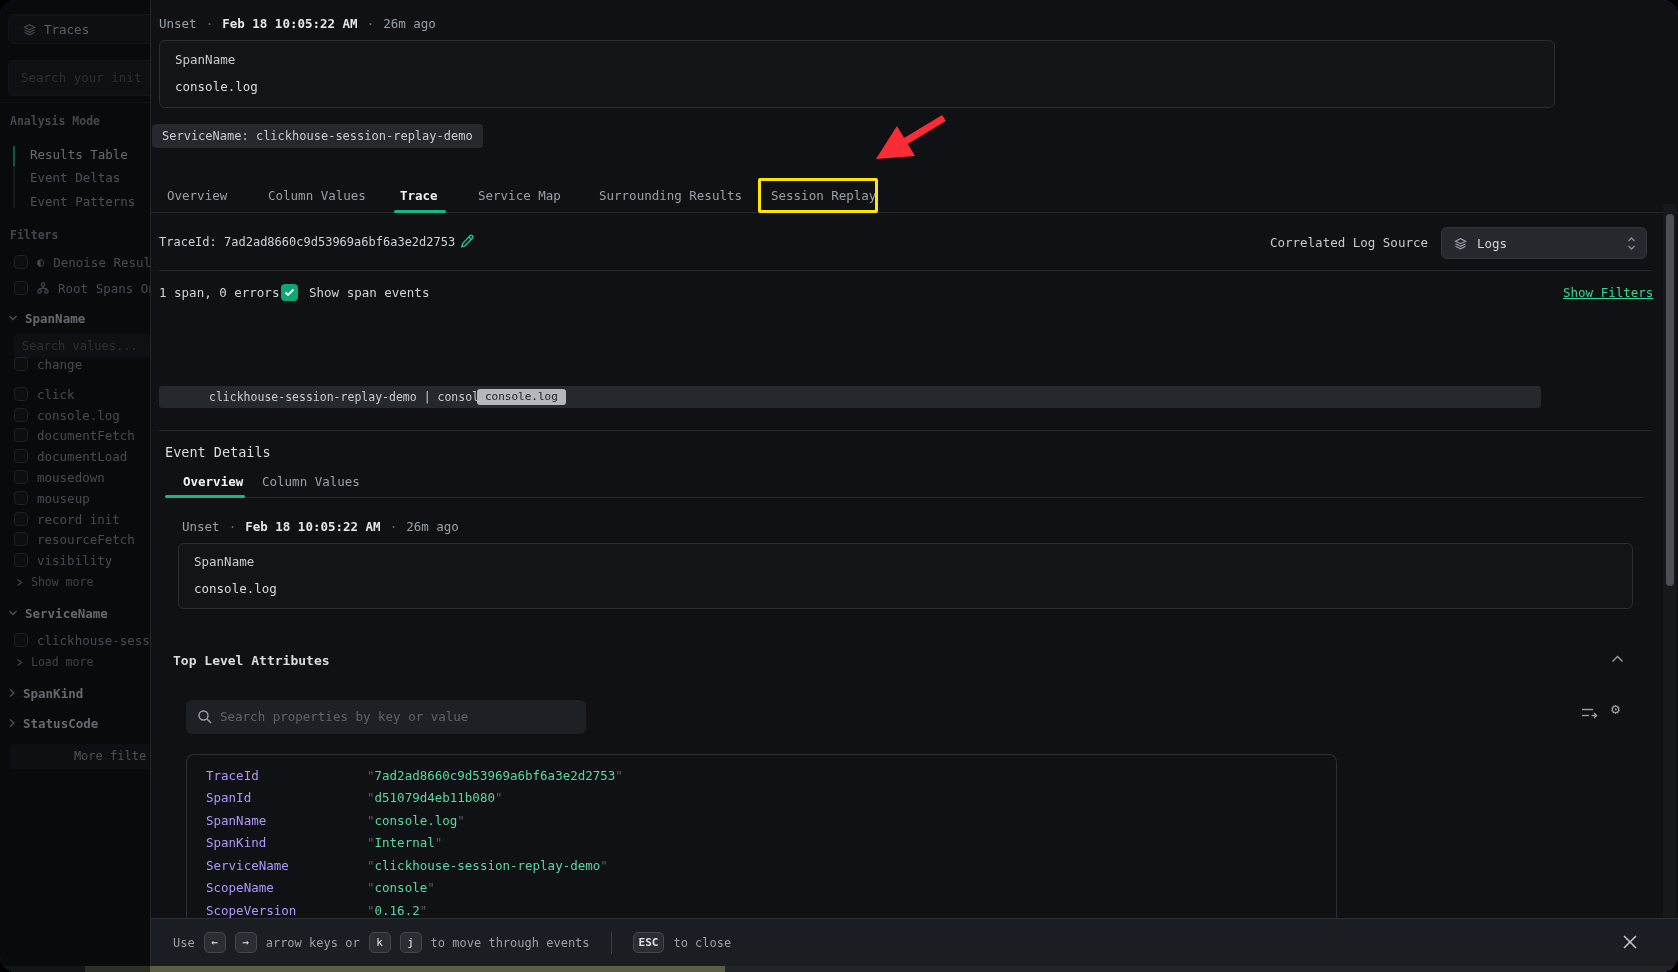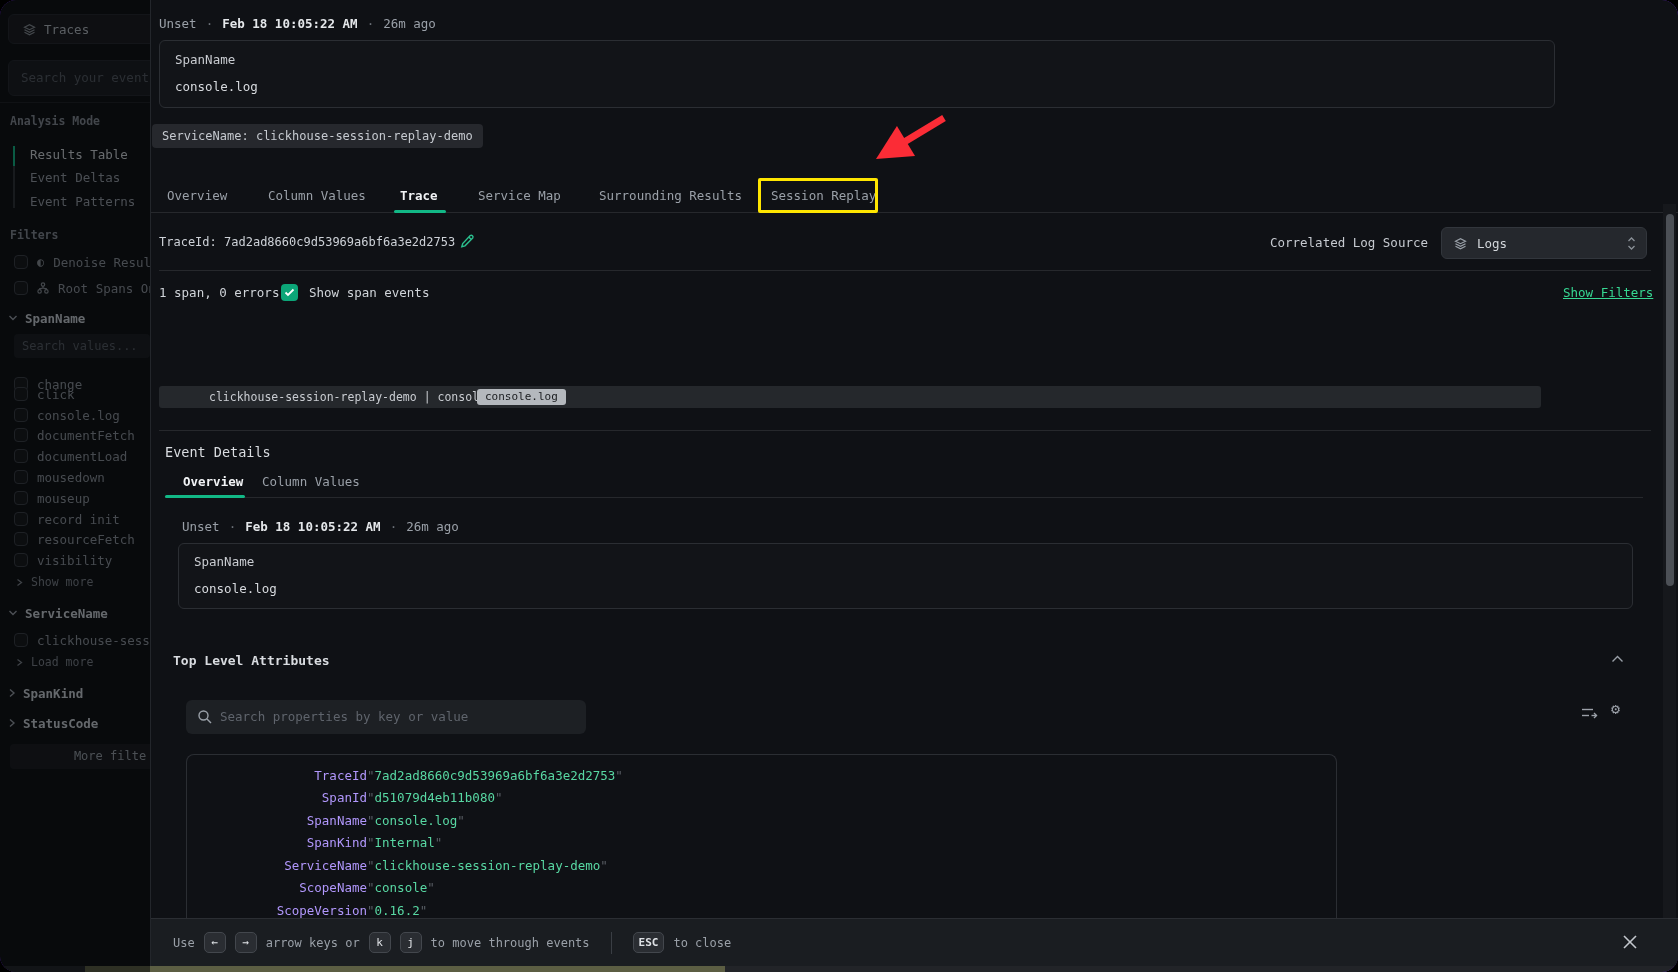--- a/index.html
+++ b/index.html
@@ -55,21 +55,21 @@
   .show-filters { position:absolute; left:1412px; top:285px; font-size:12.5px; color:#36d792; text-decoration:underline; white-space:nowrap; }
   .wf-bar { position:absolute; left:8px; top:386px; width:1382px; height:22px; background:#25282c; border-radius:3px; }
   .wf-label { position:absolute; left:50px; top:0; line-height:22px; font-size:11.5px; color:#c9ccd1; white-space:nowrap; }
   .wf-badge { position:absolute; left:318px; top:3px; height:16px; background:#b4b8bd; border-radius:3px; padding:0 8px; line-height:16px; font-size:11px; color:#1a1c1f; white-space:nowrap; }
   .ed-title { position:absolute; left:14px; top:444px; font-size:13.5px; color:#dadde1; }
   .ed-tab { position:absolute; top:474px; font-size:12.5px; color:#9aa0a8; white-space:nowrap; }
   .ed-tab.active { color:#f1f3f5; font-weight:bold; }
   .tla-title { position:absolute; left:22px; top:653px; font-size:13px; font-weight:bold; color:#d9dce0; }
   .attr-search { position:absolute; left:35px; top:700px; width:400px; height:34px; background:#1d2024; border-radius:6px; }
   .attr-search .ph { position:absolute; left:34px; top:0; line-height:34px; font-size:12.5px; color:#5f646c; white-space:nowrap; }
-  .attrs-box { position:absolute; left:35px; top:754px; width:1151px; height:164px; border:1px solid #2b2e33; border-bottom:none; border-radius:8px 8px 0 0; padding-top:9px; overflow:hidden;text-align:right; }
+  .attrs-box { position:absolute; left:35px; top:754px; width:1151px; height:164px; border:1px solid #2b2e33; border-bottom:none; border-radius:8px 8px 0 0; padding-top:9px; overflow:hidden; }
   .attr-row { display:flex; height:22.5px; align-items:center; font-size:12.5px; }
   .attr-key { width:161px; margin-left:19px; color:#b197fc; flex:0 0 161px; white-space:nowrap; }
   .attr-q { color:#5a5f66; }
   .attr-val { color:#58d8a3; white-space:nowrap; }
   .footer { position:absolute; left:0; top:918px; width:1528px; height:48px; background:#1a1d21; border-top:1px solid #2b2e33; display:flex; align-items:center; padding-left:22px; gap:9px; font-size:12px; color:#9aa0a8; }
   .kbd { display:inline-flex; align-items:center; justify-content:center; min-width:22px; height:21px; padding:0 5px; background:#2a2d32; border:1px solid #43474d; border-radius:5px; color:#dfe2e6; font-size:11px; }
   .foot-div { width:1px; height:22px; background:#3a3e44; margin:0 12px; }
   .close-x { position:absolute; left:1470px; top:933px; width:18px; height:18px; }
   
   .scroll-track { position:absolute; left:1663px; top:204px; width:13px; height:714px; background:#16181c; }
@@ -88,21 +88,21 @@
       <span class="sb-icon">
         <svg width="13" height="13" viewBox="0 0 13 13" fill="none" stroke="#8a9097" stroke-width="1.2">
             <path d="M1.5 4.2 6.5 1.7 11.5 4.2 6.5 6.7Z"></path>
             <path d="M1.5 6.8 6.5 9.3 11.5 6.8"></path>
             <path d="M1.5 9.3 6.5 11.8 11.5 9.3"></path>
           </svg>
       </span>
       <span>Traces</span>
     </div>
 
-    <div class="sb-search">Search your event</div>
+    <div class="sb-search">Search your init</div>
     <div class="sb-divider"></div>
 
     <div class="sb-label" style="top:114px;">Analysis Mode</div>
     <div class="sb-rail"></div>
     <div class="sb-rail-active"></div>
     <div class="sb-mode-item active" style="top:147px;">Results Table</div>
     <div class="sb-mode-item" style="top:170px;">Event Deltas</div>
     <div class="sb-mode-item" style="top:194px;">Event Patterns</div>
 
     <div class="sb-label" style="top:228px;">Filters</div>
@@ -126,21 +126,21 @@
     </div>
 
     <div class="sb-group-header" style="top:308px;">
       <svg width="10" height="8" viewBox="0 0 10 8" fill="none" stroke="#9aa0a8" stroke-width="1.4">
           <path d="M1.5 2 5 5.5 8.5 2"></path>
         </svg>
       <span>SpanName</span>
     </div>
     <div class="sb-values-search">Search values...</div>
 
-    <div class="sb-check-row" style="top:374px;">
+    <div class="sb-check-row" style="top:354px;">
         <span class="sb-checkbox"></span>
         <span class="sb-check-label">change</span>
       </div>
     <div class="sb-check-row" style="top:384px;">
         <span class="sb-checkbox"></span>
         <span class="sb-check-label">click</span>
       </div>
     <div class="sb-check-row" style="top:405px;">
         <span class="sb-checkbox"></span>
         <span class="sb-check-label">console.log</span>

